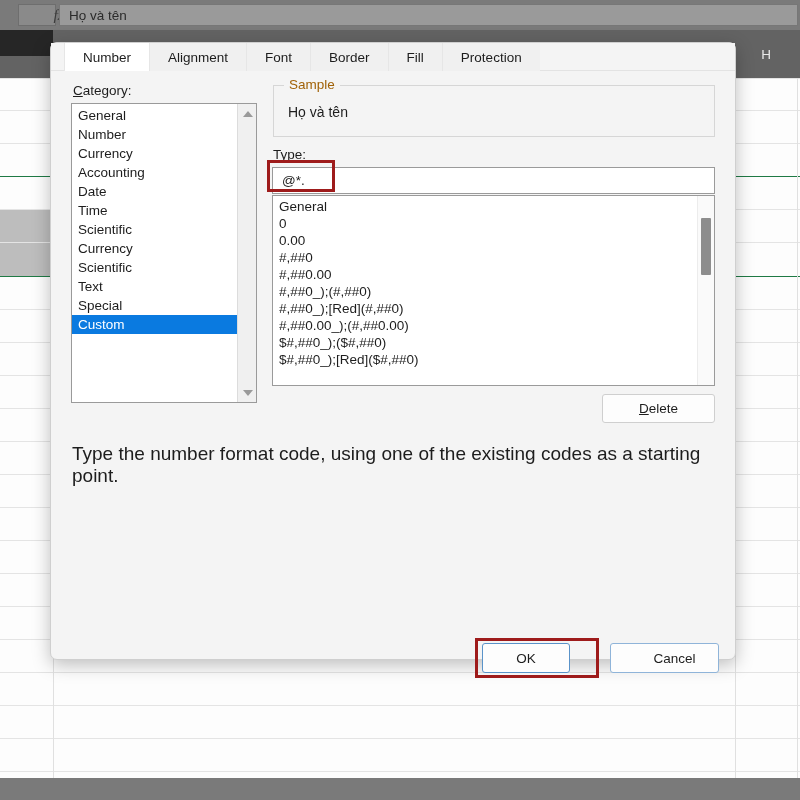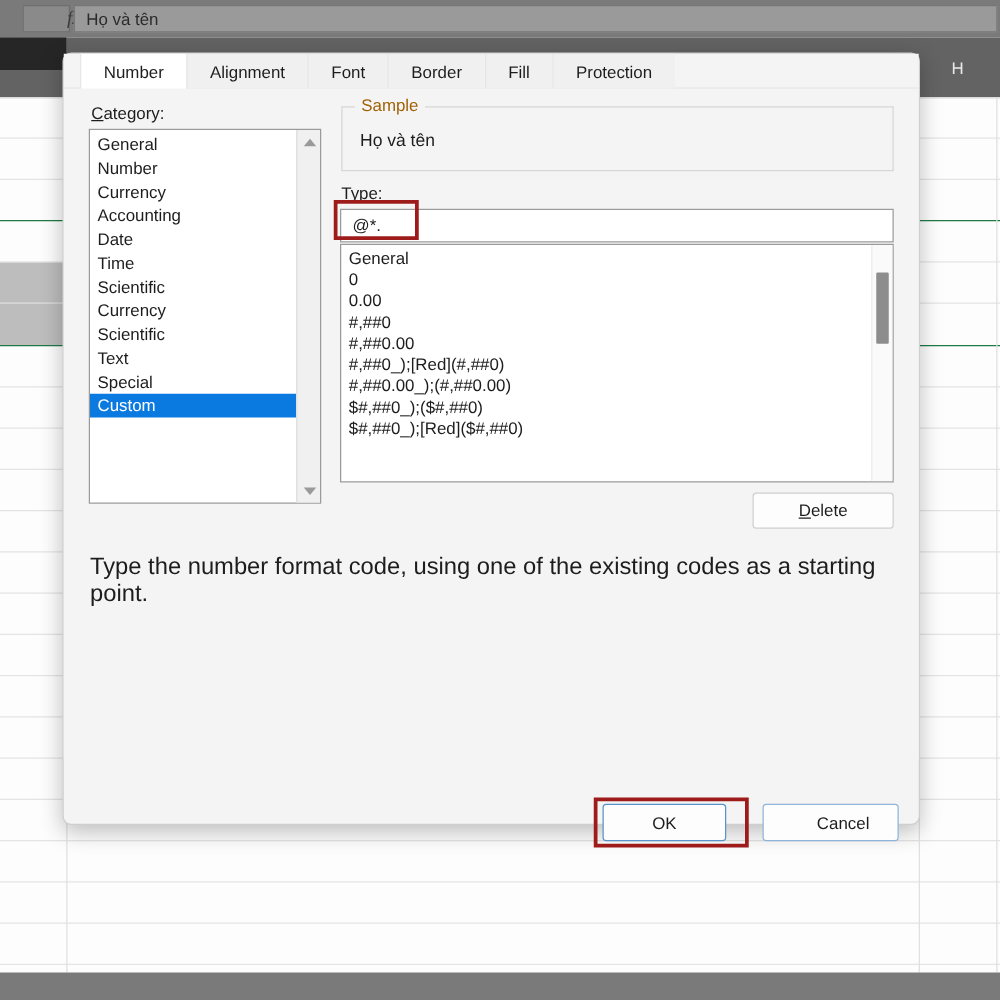--- a/index.html
+++ b/index.html
@@ -209,21 +209,21 @@
     position: absolute; left: 21px; top: 372px;
     font-size: 19px; color: #1d1d1d;
   }
 
   .footer-btn {
     position: absolute; height: 30px;
     background: #fdfdfd; border: 1px solid #8fb4d9; border-radius: 3px;
     display: flex; align-items: center; justify-content: center;
     font-size: 13.5px; color: #1d1d1d;
   }
-  .footer-btn.ok { left: 431px; top: 572px; width: 99px; border: 1px solid #5a93c9; }
+  .footer-btn.ok { left: 431px; top: 572px; width: 88px; border: 1px solid #5a93c9; }
   .footer-btn.cancel { left: 559px; top: 572px; width: 109px; padding-left: 20px; }
 </style>
 </head>
 <body>
 
 <div id="root">
 
   <div class="excel-bg">
 
     <div class="formula-bar-row">
@@ -345,20 +345,21 @@
       </div>
       <div class="redbox type"></div>
 
       <div class="codes-box">
         <div class="codes-list">
           <div class="code-item">General</div>
           <div class="code-item">0</div>
           <div class="code-item">0.00</div>
           <div class="code-item">#,##0</div>
           <div class="code-item">#,##0.00</div>
+          <div class="code-item">#,##0_);(#,##0)</div>
           <div class="code-item">#,##0_);[Red](#,##0)</div>
           <div class="code-item">#,##0.00_);(#,##0.00)</div>
           <div class="code-item">$#,##0_);($#,##0)</div>
           <div class="code-item">$#,##0_);[Red]($#,##0)</div>
         </div>
         <div class="codes-scrollbar">
           <div class="codes-thumb"></div>
         </div>
       </div>
 

